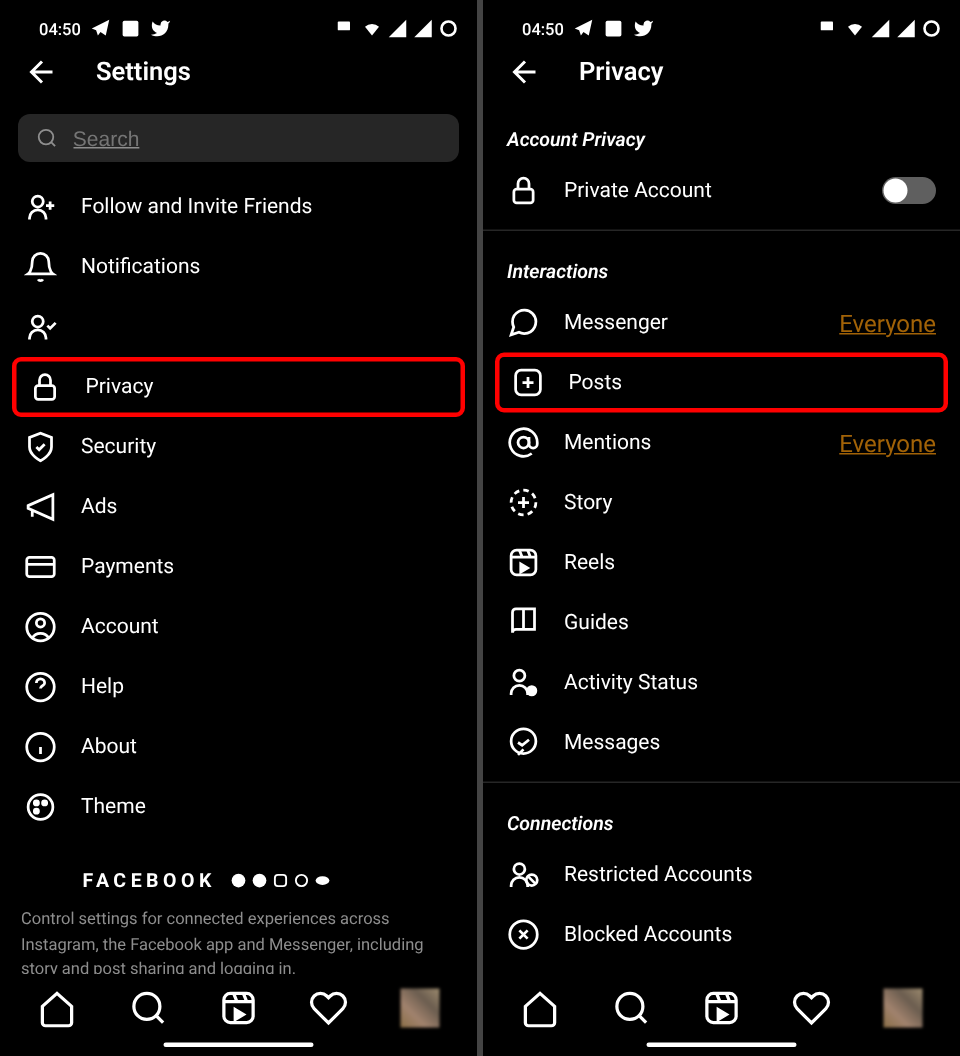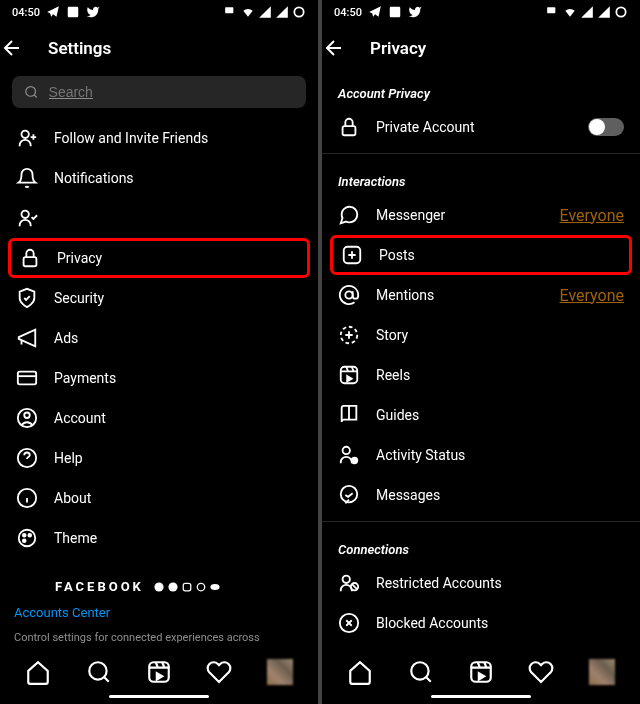--- a/index.html
+++ b/index.html
@@ -1,25 +1,25 @@
 <!DOCTYPE html>
 <html><head>
   <meta charset="utf-8">
   <style>
     * { margin: 0; padding: 0; box-sizing: border-box; }
     body { font-family: -apple-system, BlinkMacSystemFont, 'Segoe UI', Roboto, sans-serif; background: #444; display: flex; gap: 4px; width: 640px; height: 704px; }
     .phone { width: 318px; height: 704px; background: #000; display: flex; flex-direction: column; color: #fff; overflow: hidden; position: relative; }
     
-    .status-bar { height: 20px; display: flex; justify-content: space-between; align-items: center; padding: 12px 12px; font-size: 11px; font-weight: 500; }
+    .status-bar { height: 20px; display: flex; justify-content: space-between; align-items: flex-start; padding: 12px 12px; font-size: 11px; font-weight: 500; margin-left: 14px; }
     .status-left { display: flex; align-items: center; gap: 6px; }
     .status-right { display: flex; align-items: center; gap: 3px; }
     .status-icon { width: 14px; height: 14px; display: flex; align-items: center; justify-content: center; }
     .status-icon svg { width: 100%; height: 100%; }
     
-    .header { display: flex; align-items: center; gap: 24px; padding: 12px 0; }
+    .header { display: flex; align-items: center; gap: 24px; padding: 12px 16px; }
     .back-btn { width: 24px; height: 24px; display: flex; align-items: center; justify-content: center; cursor: pointer; }
     .header-title { font-size: 17px; font-weight: 600; }
     
     .search-box { margin: 4px 12px 10px; background: #262626; border-radius: 8px; display: flex; align-items: center; padding: 8px 12px; gap: 10px; }
     .search-box input { background: transparent; border: none; outline: none; color: #8e8e8e; font-size: 14px; width: 100%; text-decoration: underline; }
     
     .content { flex: 1; overflow-y: auto; }
     .content::-webkit-scrollbar { display: none; }
     
     .list-item { display: flex; align-items: center; gap: 16px; padding: 9px 16px; cursor: pointer; }
@@ -241,21 +241,20 @@
             <svg viewBox="0 0 24 24" width="10" height="10" fill="none" stroke="#fff" stroke-width="3">
               <circle cx="12" cy="12" r="9"></circle>
             </svg>
           </span>
         <span>
             <svg viewBox="0 0 24 24" width="10" height="10" fill="#fff">
               <ellipse cx="12" cy="12" rx="11" ry="7"></ellipse>
             </svg>
           </span>
       </span>
-      <div class="accounts-link">Accounts Center</div>
       <div class="fb-desc">Control settings for connected experiences across Instagram, the Facebook app and Messenger, including story and post sharing and logging in.</div>
     </div>
   </div>
 
   <div class="bottom-nav">
     <div class="nav-item">
         <svg viewBox="0 0 24 24" fill="none" stroke="#fff" stroke-width="2">
           <path d="M3 11l9-8 9 8v10a2 2 0 01-2 2H5a2 2 0 01-2-2z"></path>
         </svg>
       </div>

